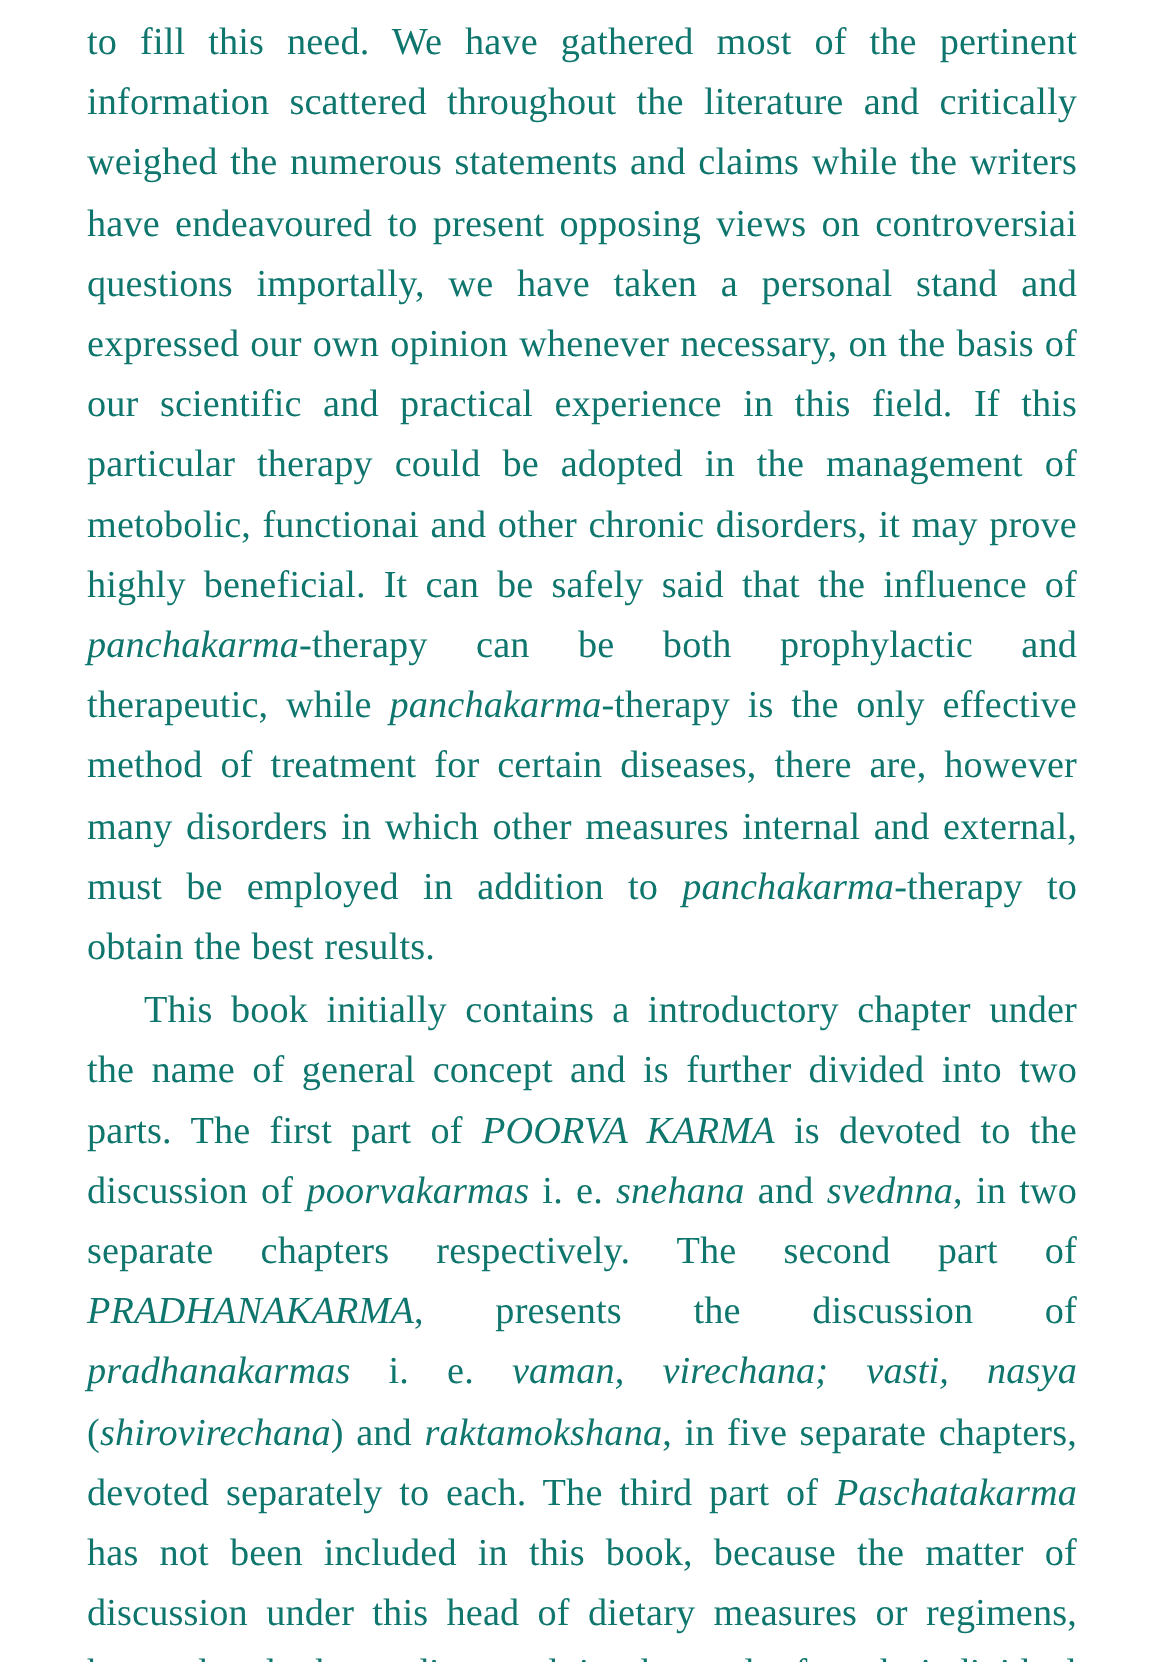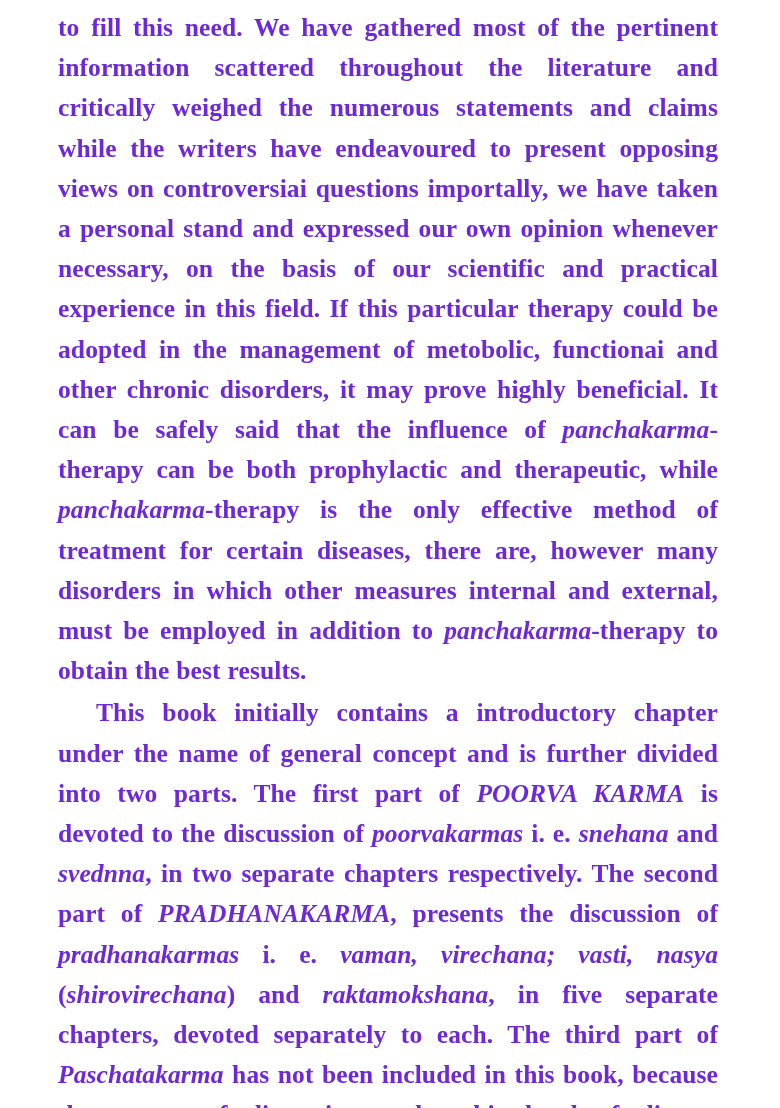--- a/index.html
+++ b/index.html
@@ -23,22 +23,22 @@
     padding: 8px 62px 0 58px;
   }
   .para {
     margin: 0;
     font-size: 25.5px;
     line-height: 40.2px;
     text-align: justify;
     text-justify: inter-word;
     letter-spacing: 0.1px;
     word-spacing: 0.5px;
-    color: #6d28d9;
-    font-weight: 700;
+    color: #0f766e;
+    font-weight: 400;
   }
   .para + .para {
     margin-top: 2px;
   }
   .indent {
     text-indent: 38px;
   }
   .para i, .para em {
     font-style: italic;
   }

